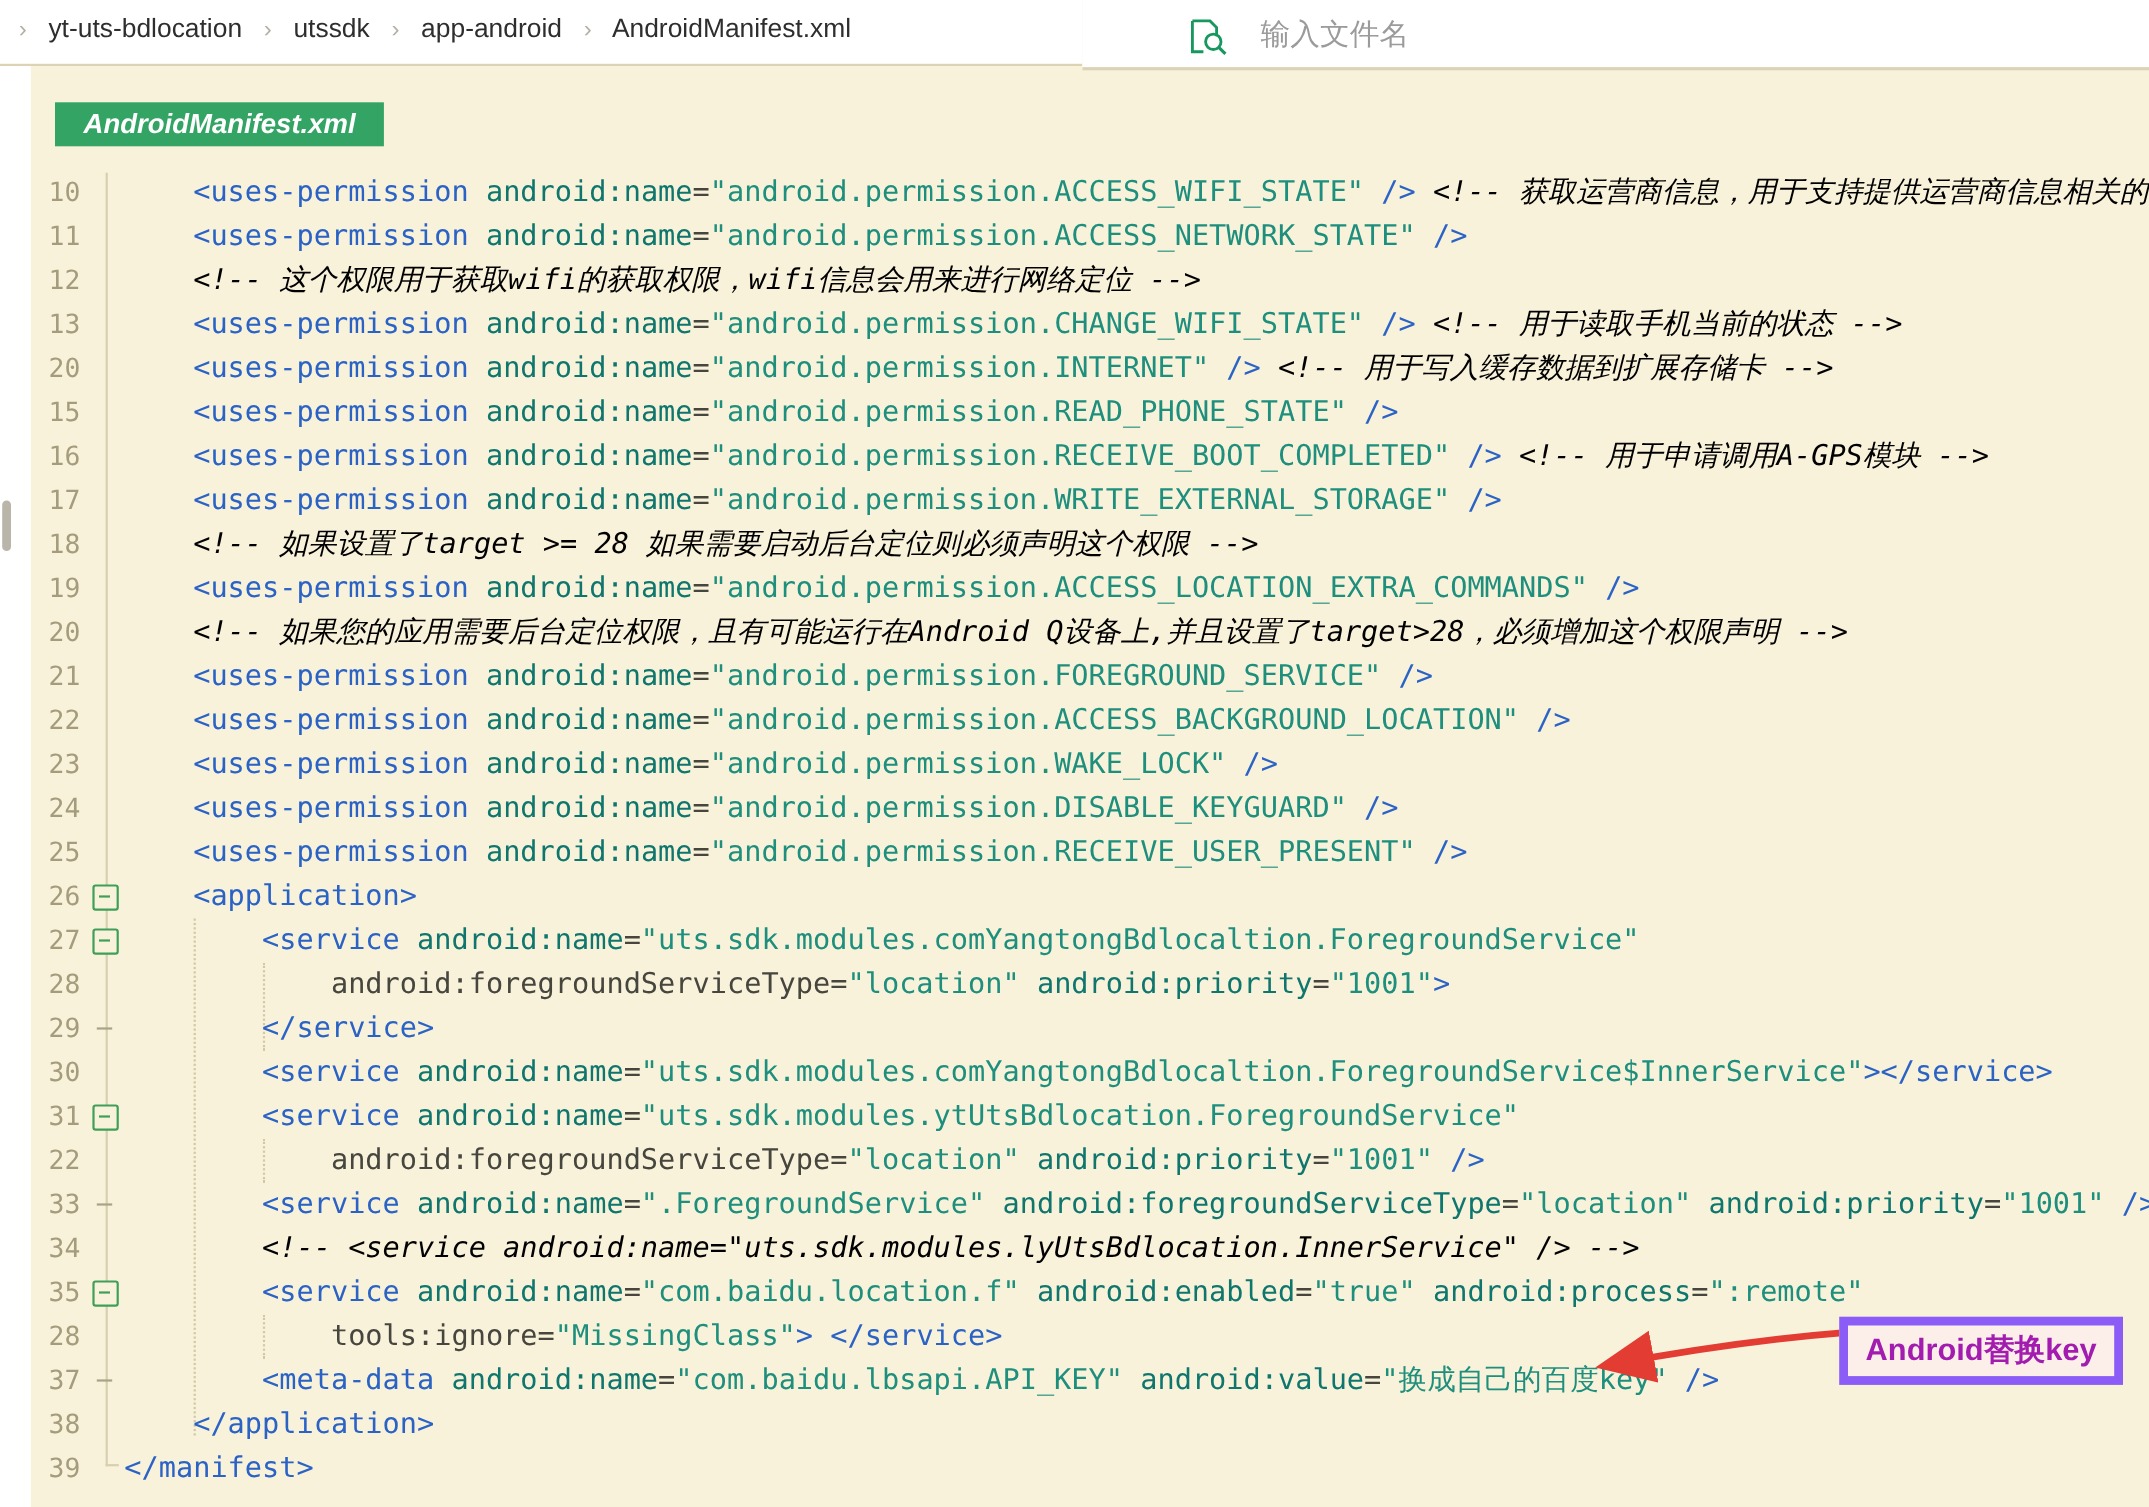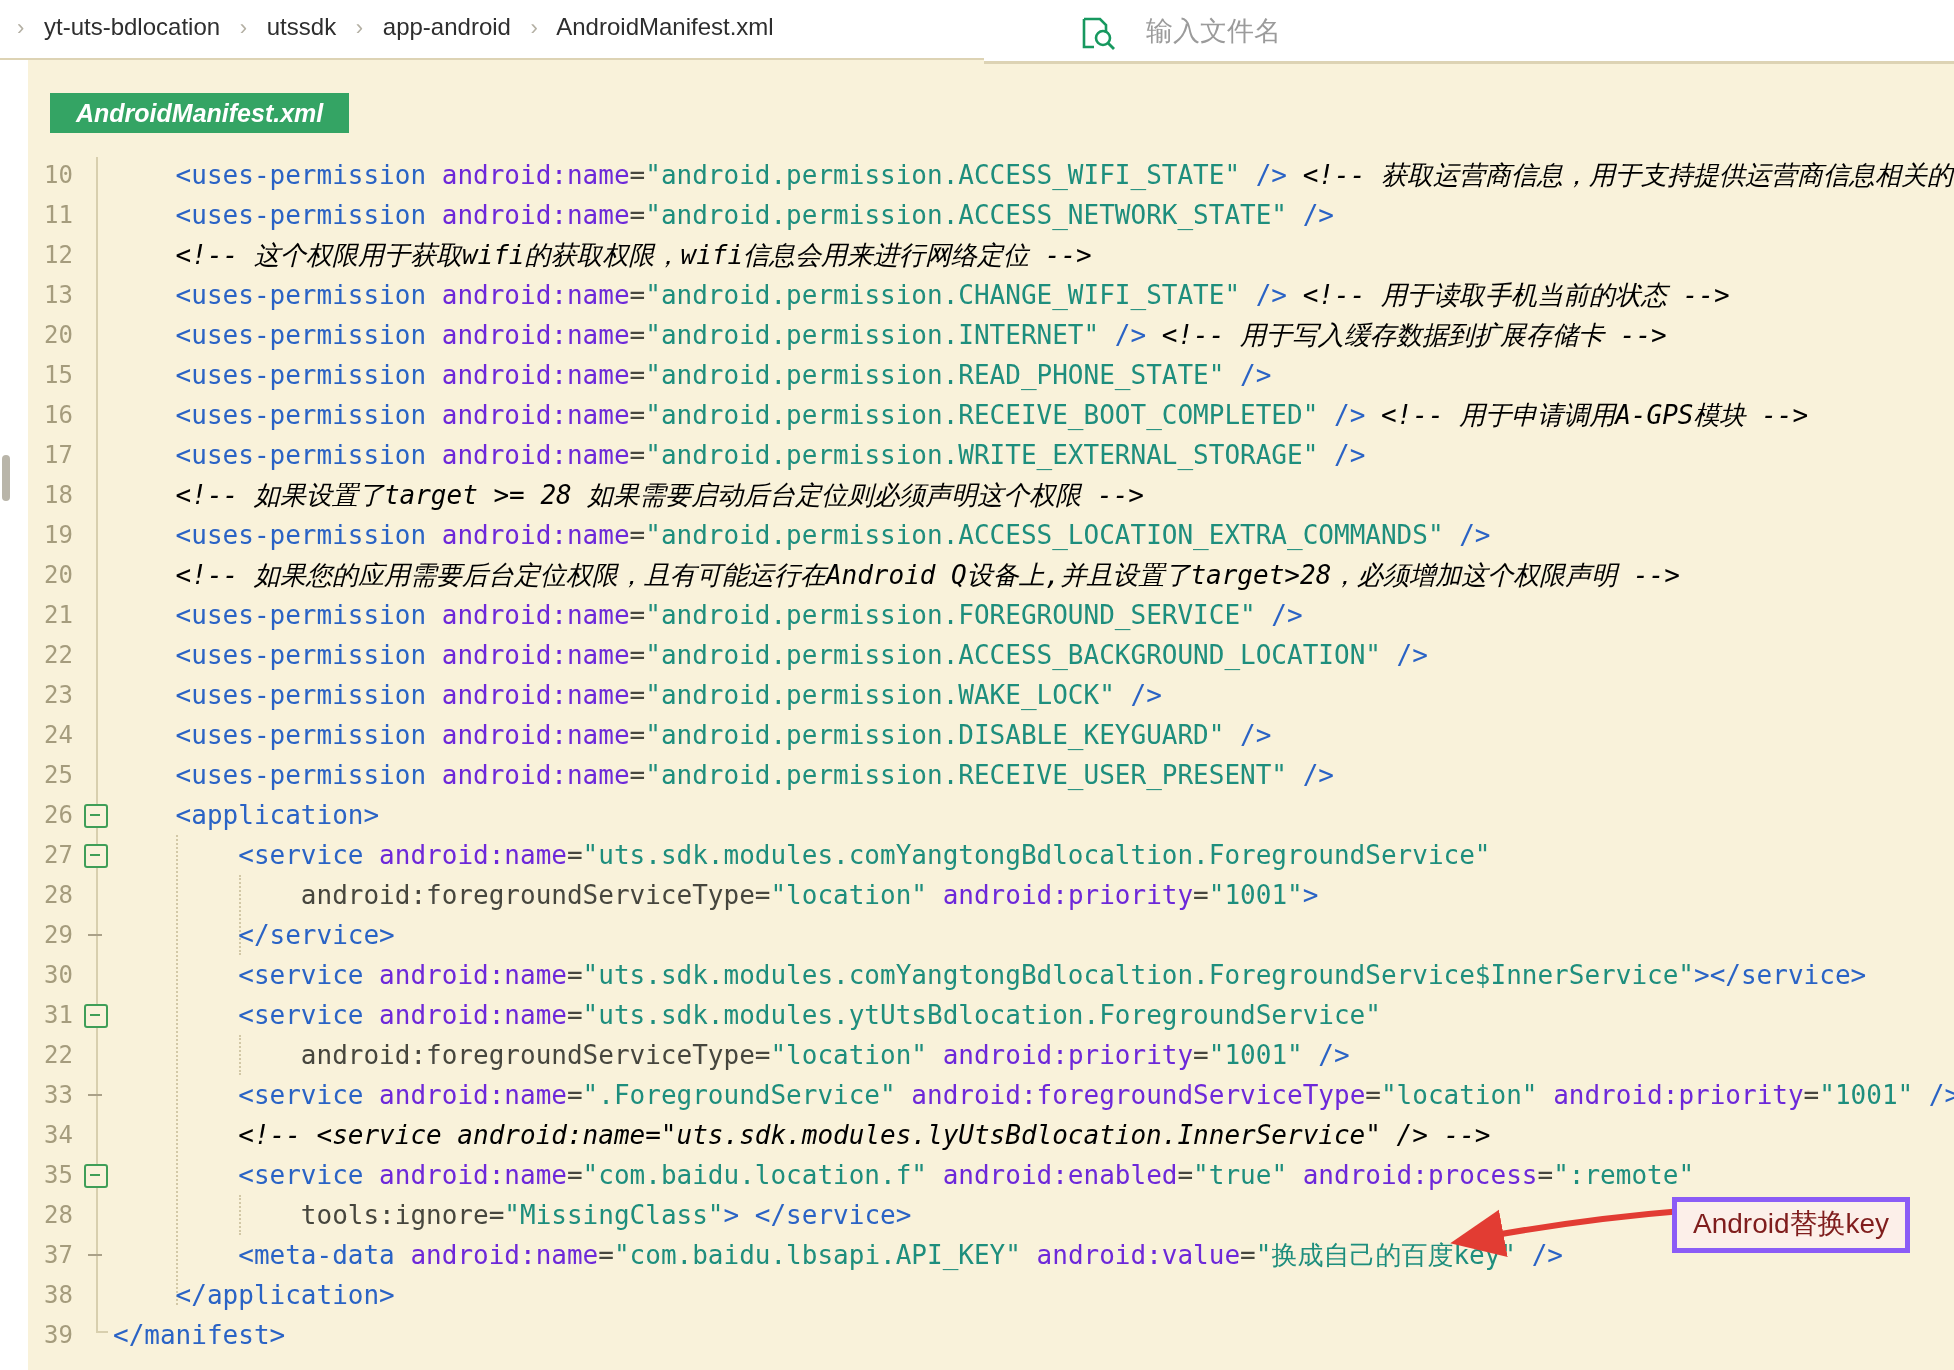--- a/index.html
+++ b/index.html
@@ -23,34 +23,34 @@
   #file-tab{position:absolute;left:50px;top:93px;height:40px;line-height:40px;padding:0 26px;
         background:#34a464;color:#ffffff;font-size:25px;font-style:italic;font-weight:600;}
   
   #code{position:absolute;left:0;top:155px;width:1954px;}
   .line{position:relative;height:40px;}
   .ln{position:absolute;left:0;top:0;width:73px;text-align:right;font-family:"DejaVu Sans Mono",monospace;
         font-size:24px;line-height:40px;color:#a59c7d;}
   .code-text{position:absolute;left:113px;top:0;white-space:pre;font-family:"DejaVu Sans Mono",monospace;
         font-size:26px;line-height:40px;color:#46463e;}
   .t{color:#2a63c5;}          
-  .a{color:#6d28d9;text-align:center;}          
+  .a{color:#0f766e;text-align:center;}          
   .s{color:#1e8e7d;}          
   .p{color:#46463e;}          
   .c{color:#000000;font-style:italic;} 
   #gutter-rule{position:absolute;left:96px;top:157px;width:2px;height:1176px;background:#d8cfae;}
   #gutter-rule::after{content:"";position:absolute;left:0;bottom:0;width:12px;height:2px;background:#d8cfae;}
   .fold-box{position:absolute;left:84px;top:9px;width:20px;height:20px;border:2px solid #3f9e58;
         border-radius:3px;background:#f9f2da;}
   .fold-box::after{content:"";position:absolute;left:4px;top:8px;width:10px;height:2px;background:#3f9e58;}
   .fold-dash{position:absolute;left:88px;top:19px;width:14px;height:2px;background:#aaa189;}
   .iguide{position:absolute;width:0;border-left:2px dotted #d2c8a6;}
   
   #annotation-box{position:absolute;left:1672px;top:1197px;padding:3px 16px 5px 16px;
-        border:5px solid #8b5cf6;background:#fcefe9;color:#7f1d1d;font-size:28px;font-weight:normal;}
+        border:8px solid #8b5cf6;background:#fcefe9;color:#a21caf;font-size:28px;font-weight:bold;}
   #annotation-arrow{position:absolute;left:1430px;top:1185px;}
 </style>
 </head>
 <body>
 
 <div id="page">
 
   <div id="header-left"></div>
   <div id="breadcrumb">
     <span class="bc-sep">›</span>

